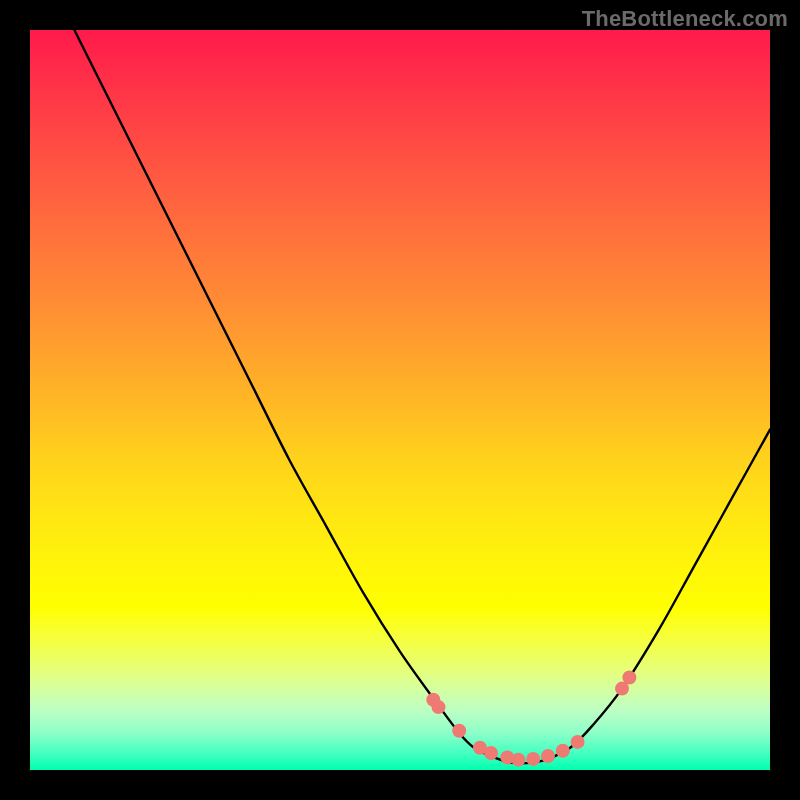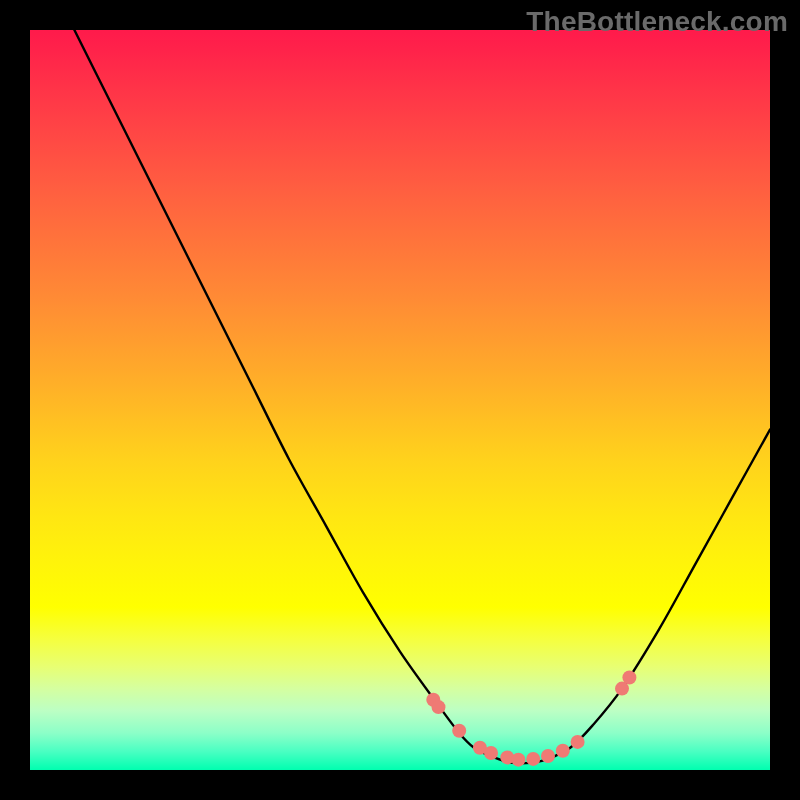--- a/index.html
+++ b/index.html
@@ -34,21 +34,21 @@
       #bcffc4 92%,
       #8cffc8 95%,
       #4affc2 97.5%,
       #00ffb0 100%
     );
   }
   .watermark {
     position: absolute;
     top: 6px;
     right: 12px;
-    font-size: 28px;
+    font-size: 22px;
     font-weight: 600;
     color: #6a6a6a;
     letter-spacing: 0.2px;
     user-select: none;
   }
   svg.curve {
     position: absolute;
     left: 30px;
     top: 30px;
     width: 740px;

